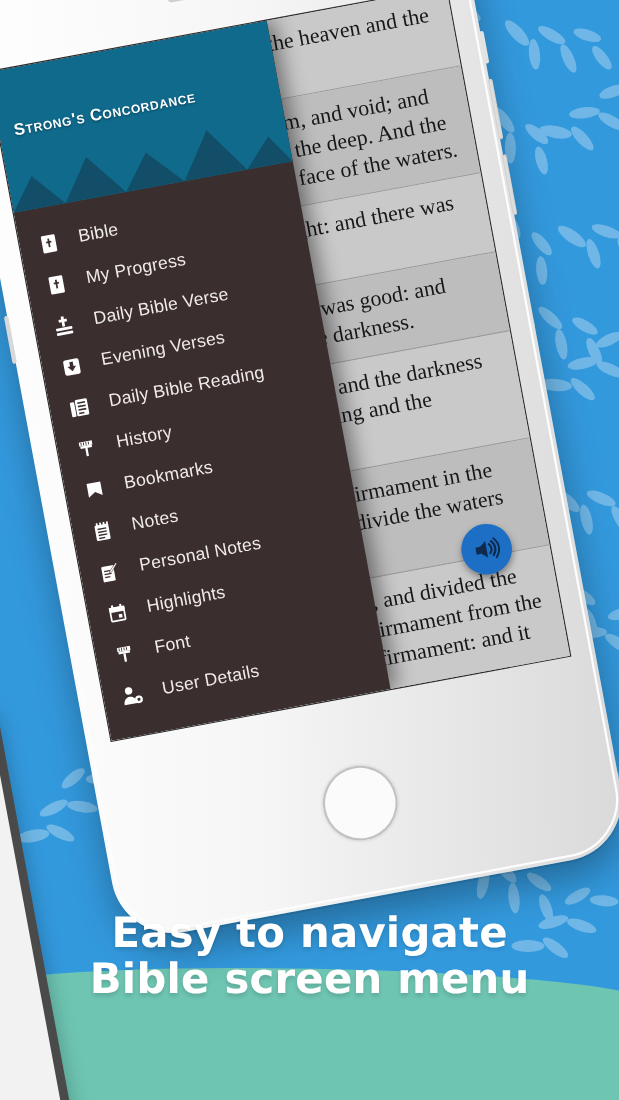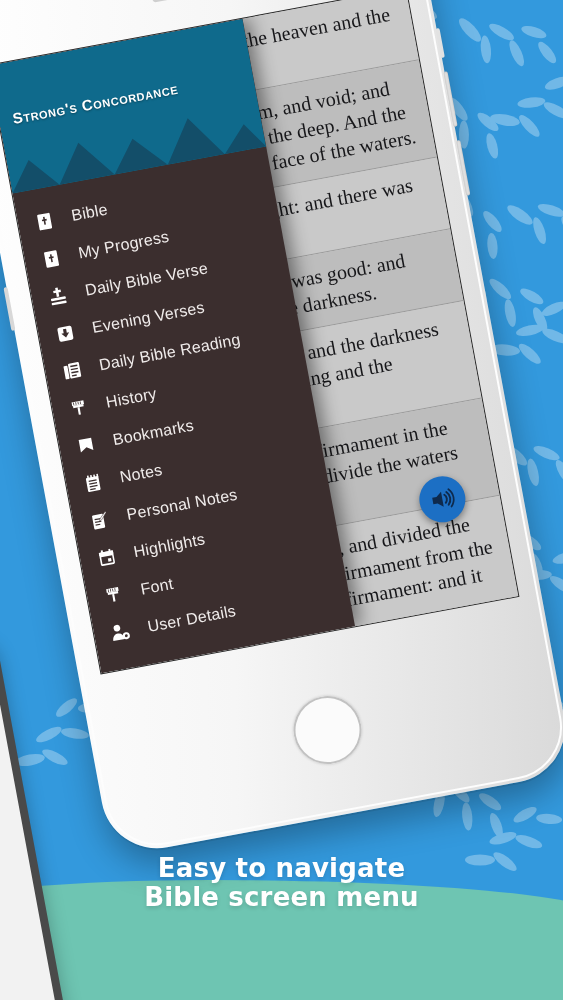--- a/index.html
+++ b/index.html
@@ -176,21 +176,21 @@
   }
 
   
   .caption {
     position: absolute;
     left: 0; right: 0; bottom: 88px;
     text-align: center;
     color: #ffffff;
     font-family: "DejaVu Sans", sans-serif;
     font-weight: bold;
-    font-size: 26px;
+    font-size: 38px;
     line-height: 1.12;
     letter-spacing: .2px;
     text-shadow: 0 2px 4px rgba(0,0,0,.14);
   }
   .caption .l2 { display: block; }
 </style>
 </head>
 <body>
 
 <div id="stage">

